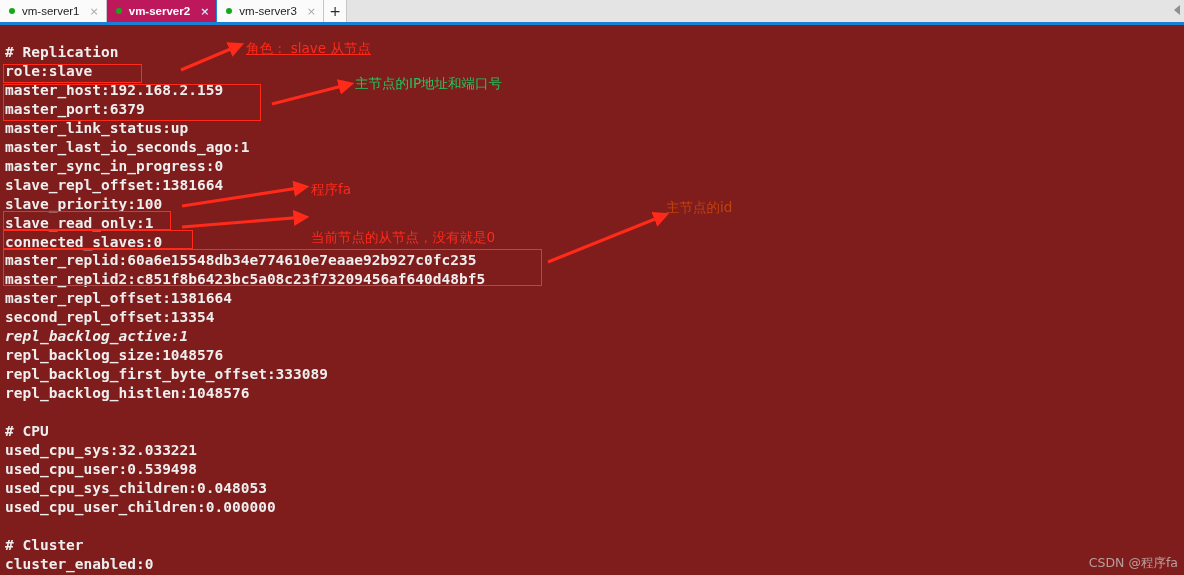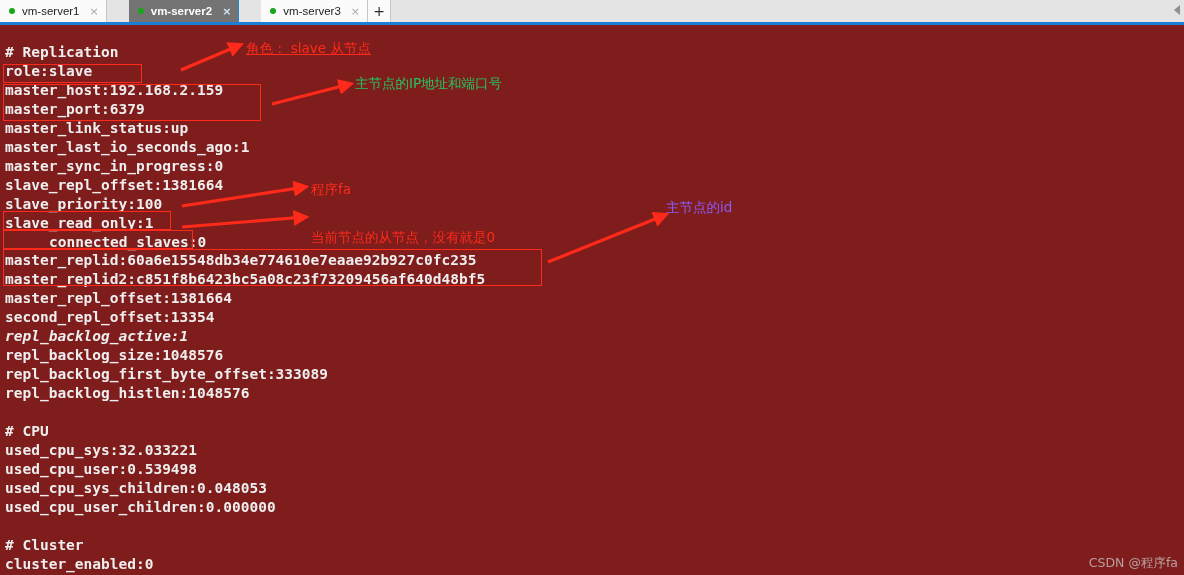--- a/index.html
+++ b/index.html
@@ -44,21 +44,21 @@
     padding: 0 7px 0 9px;
     box-sizing: border-box;
     background: #fbfbfb;
     border-right: 1px solid #c6c6c6;
     font-size: 11.5px;
     color: #1d1d1d;
     white-space: nowrap;
     cursor: default;
   }
   .tab.active {
-    background: #737373;
+    background: #be185d;
     color: #ffffff;
     font-weight: bold;
     border-right: 1px solid #1b8ad6;
   }
   .tab .dot {
     width: 6px;
     height: 6px;
     border-radius: 50%;
     background: #16a81a;
     margin-right: 7px;
@@ -147,21 +147,21 @@
     font-family: "DejaVu Sans", "Liberation Sans", sans-serif;
     white-space: nowrap;
   }
 </style>
 </head>
 <body>
 
 <div id="app">
 
   <div class="tabbar">
-    <div id="tabs-host" style="display:flex;align-items:flex-end;height:22px;gap:22px;">
+    <div id="tabs-host" style="display:flex;align-items:flex-end;height:22px;">
         <div class="tab">
           <span class="dot" style="background: rgb(22, 168, 26);"></span>
           <span class="label">vm-server1</span>
           <span class="closer">×</span>
         </div>
         <div class="tab active">
           <span class="dot" style="background: rgb(22, 168, 26);"></span>
           <span class="label">vm-server2</span>
           <span class="closer">×</span>
         </div>
@@ -183,21 +183,21 @@
         <div class="term-line" style="top: 18px;"># Replication</div>
         <div class="term-line" style="top: 36.95px;">role:slave</div>
         <div class="term-line" style="top: 55.9px;">master_host:192.168.2.159</div>
         <div class="term-line" style="top: 74.85px;">master_port:6379</div>
         <div class="term-line" style="top: 93.8px;">master_link_status:up</div>
         <div class="term-line" style="top: 112.75px;">master_last_io_seconds_ago:1</div>
         <div class="term-line" style="top: 131.7px;">master_sync_in_progress:0</div>
         <div class="term-line" style="top: 150.65px;">slave_repl_offset:1381664</div>
         <div class="term-line" style="top: 169.6px;">slave_priority:100</div>
         <div class="term-line" style="top: 188.55px;">slave_read_only:1</div>
-        <div class="term-line" style="top: 207.5px; padding-left: 44px;">connected_slaves:0</div>
+        <div class="term-line" style="top: 207.5px;">connected_slaves:0</div>
         <div class="term-line" style="top: 226.45px;">master_replid:60a6e15548db34e774610e7eaae92b927c0fc235</div>
         <div class="term-line" style="top: 245.4px;">master_replid2:c851f8b6423bc5a08c23f73209456af640d48bf5</div>
         <div class="term-line" style="top: 264.35px;">master_repl_offset:1381664</div>
         <div class="term-line" style="top: 283.3px;">second_repl_offset:13354</div>
         <div class="term-line" style="top: 302.25px; font-style: italic;">repl_backlog_active:1</div>
         <div class="term-line" style="top: 321.2px;">repl_backlog_size:1048576</div>
         <div class="term-line" style="top: 340.15px;">repl_backlog_first_byte_offset:333089</div>
         <div class="term-line" style="top: 359.1px;">repl_backlog_histlen:1048576</div>
         <div class="term-line" style="top: 378.05px;"></div>
         <div class="term-line" style="top: 397px;"># CPU</div>
@@ -229,19 +229,19 @@
         <div class="redbox" style="left: 3px; top: 84px; width: 258px; height: 37px; border-color: rgb(255, 42, 25);"></div>
         <div class="redbox" style="left: 3px; top: 211px; width: 168px; height: 19px; border-color: rgb(255, 42, 25);"></div>
         <div class="redbox" style="left: 3px; top: 230px; width: 190px; height: 19px; border-color: rgb(255, 42, 25);"></div>
         <div class="redbox" style="left: 3px; top: 249px; width: 539px; height: 37px; border-color: rgb(255, 42, 25);"></div>
       </div>
     <div id="label-host">
         <div class="annot" style="left: 246px; top: 40px; color: rgb(255, 42, 25); text-decoration: underline;">角色： slave 从节点</div>
         <div class="annot" style="left: 355px; top: 75px; color: #22c55e;">主节点的IP地址和端口号</div>
         <div class="annot" style="left: 311px; top: 181px; color: rgb(255, 42, 25);">程序fa</div>
         <div class="annot" style="left: 311px; top: 229px; color: rgb(255, 42, 25);">当前节点的从节点，没有就是0</div>
-        <div class="annot" style="left: 666px; top: 199px; color: #8b5cf6;">主节点的id</div>
+        <div class="annot" style="left: 666px; top: 199px; color: #c2410c;">主节点的id</div>
       </div>
   </div>
 
   <div class="watermark">CSDN @程序fa</div>
 
 </div>
 
 </body></html>

